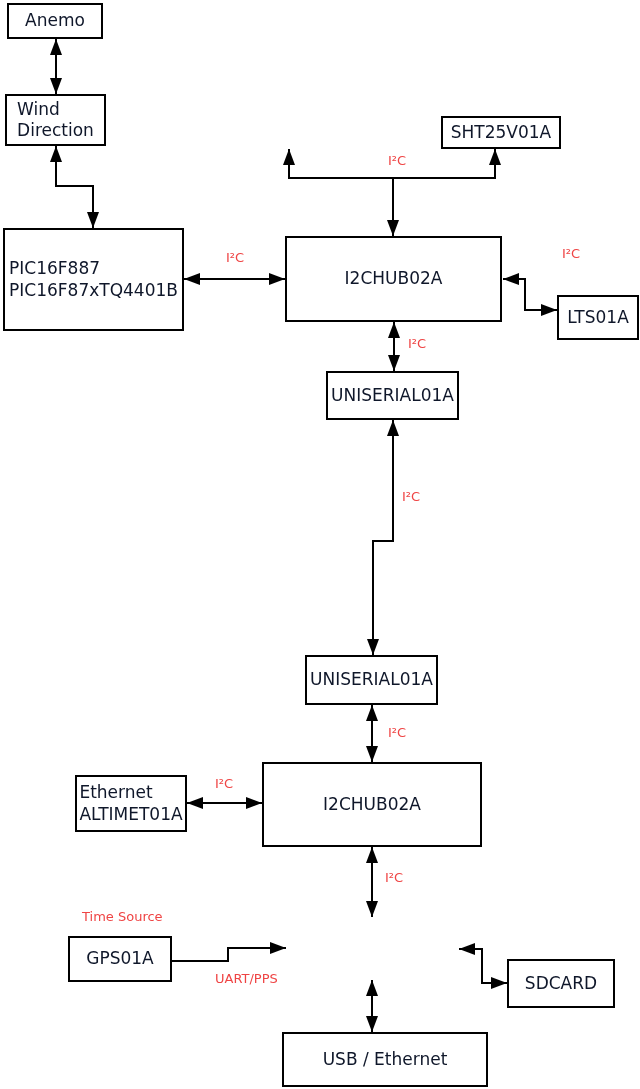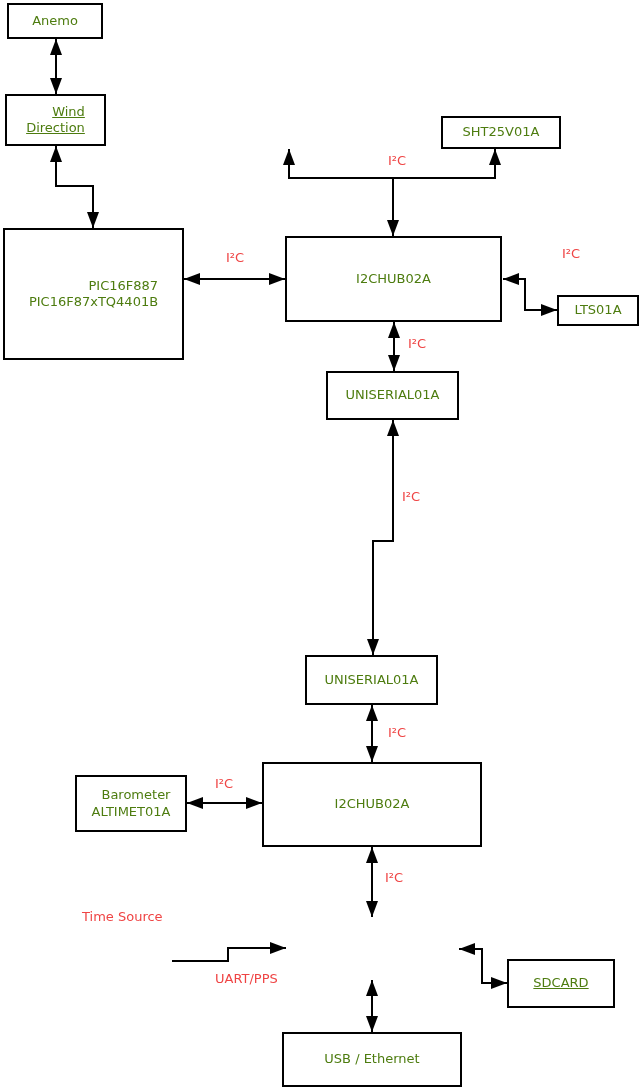--- a/index.html
+++ b/index.html
@@ -22,24 +22,24 @@
     height: 1089px;
   }
   .node {
     position: absolute;
     box-sizing: border-box;
     border: 2px solid #000000;
     background: #ffffff;
     display: flex;
     align-items: center;
     justify-content: center;
-    text-align: right;
-    font-size: 13px;
+    text-align: left;
+    font-size: 17px;
     line-height: 1.25;
-    color: #4d7c0f;
+    color: #0f172a;
     white-space: pre-line;
   }
   .lbl {
     position: absolute;
     font-size: 13px;
     color: #ef4444;
     white-space: nowrap;
   }
   .wire { stroke: #000000; stroke-width: 2; fill: none; }
   .head { fill: #000000; stroke: none; }
@@ -126,47 +126,48 @@
 
     <g>
       <path class="wire" d="M372 980 L372 1032"></path>
       <polygon class="head" points="372,980 366,996 378,996"></polygon>
       <polygon class="head" points="372,1032 366,1016 378,1016"></polygon>
     </g>
   </svg>
 
   <div class="node" style="left:7px;   top:3px;    width:96px;  height:36px;">Anemo</div>
 
-  <div class="node" style="left:5px;   top:94px;   width:101px; height:52px;text-decoration:underline;">Wind
+  <div class="node" style="left:5px;   top:94px;   width:101px; height:52px;">Wind
 Direction</div>
 
-  <div class="node" style="left:3px;   top:228px;  width:181px; height:132px;">PIC16F887
+  <div class="node" style="left:3px;   top:228px;  width:181px; height:103px;">PIC16F887
 PIC16F87xTQ4401B</div>
 
 
   <div class="node" style="left:441px; top:116px;  width:120px; height:33px;">SHT25V01A</div>
 
   <div class="node" style="left:285px; top:236px;  width:217px; height:86px;">I2CHUB02A</div>
 
-  <div class="node" style="left:557px; top:295px;  width:82px;  height:31px;">LTS01A</div>
+  <div class="node" style="left:557px; top:295px;  width:82px;  height:45px;">LTS01A</div>
 
   <div class="node" style="left:326px; top:371px;  width:133px; height:49px;">UNISERIAL01A</div>
 
   <div class="node" style="left:305px; top:655px;  width:133px; height:50px;">UNISERIAL01A</div>
 
   <div class="node" style="left:262px; top:762px;  width:220px; height:85px;">I2CHUB02A</div>
 
-  <div class="node" style="left:75px;  top:775px;  width:112px; height:57px;">Barometer
+  <div class="node" style="left:75px;  top:775px;  width:112px; height:57px;">Ethernet
 ALTIMET01A</div>
 
+  <div class="node" style="left:68px;  top:936px;  width:104px; height:46px;">GPS01A</div>
 
 
-  <div class="node" style="left:507px; top:959px;  width:108px; height:49px;text-decoration:underline;">SDCARD</div>
+  <div class="node" style="left:507px; top:959px;  width:108px; height:49px;">SDCARD</div>
 
-  <div class="node" style="left:282px; top:1032px; width:180px; height:55px;">USB / Ethernet</div>
+  <div class="node" style="left:282px; top:1032px; width:206px; height:55px;">USB / Ethernet</div>
 
   <span class="lbl" style="left:226px; top:250px;">I²C</span>
   <span class="lbl" style="left:388px; top:153px;">I²C</span>
   <span class="lbl" style="left:562px; top:246px;">I²C</span>
   <span class="lbl" style="left:408px; top:336px;">I²C</span>
   <span class="lbl" style="left:402px; top:489px;">I²C</span>
   <span class="lbl" style="left:388px; top:725px;">I²C</span>
   <span class="lbl" style="left:215px; top:776px;">I²C</span>
   <span class="lbl" style="left:385px; top:870px;">I²C</span>
   <span class="lbl" style="left:82px;  top:909px;">Time Source</span>

